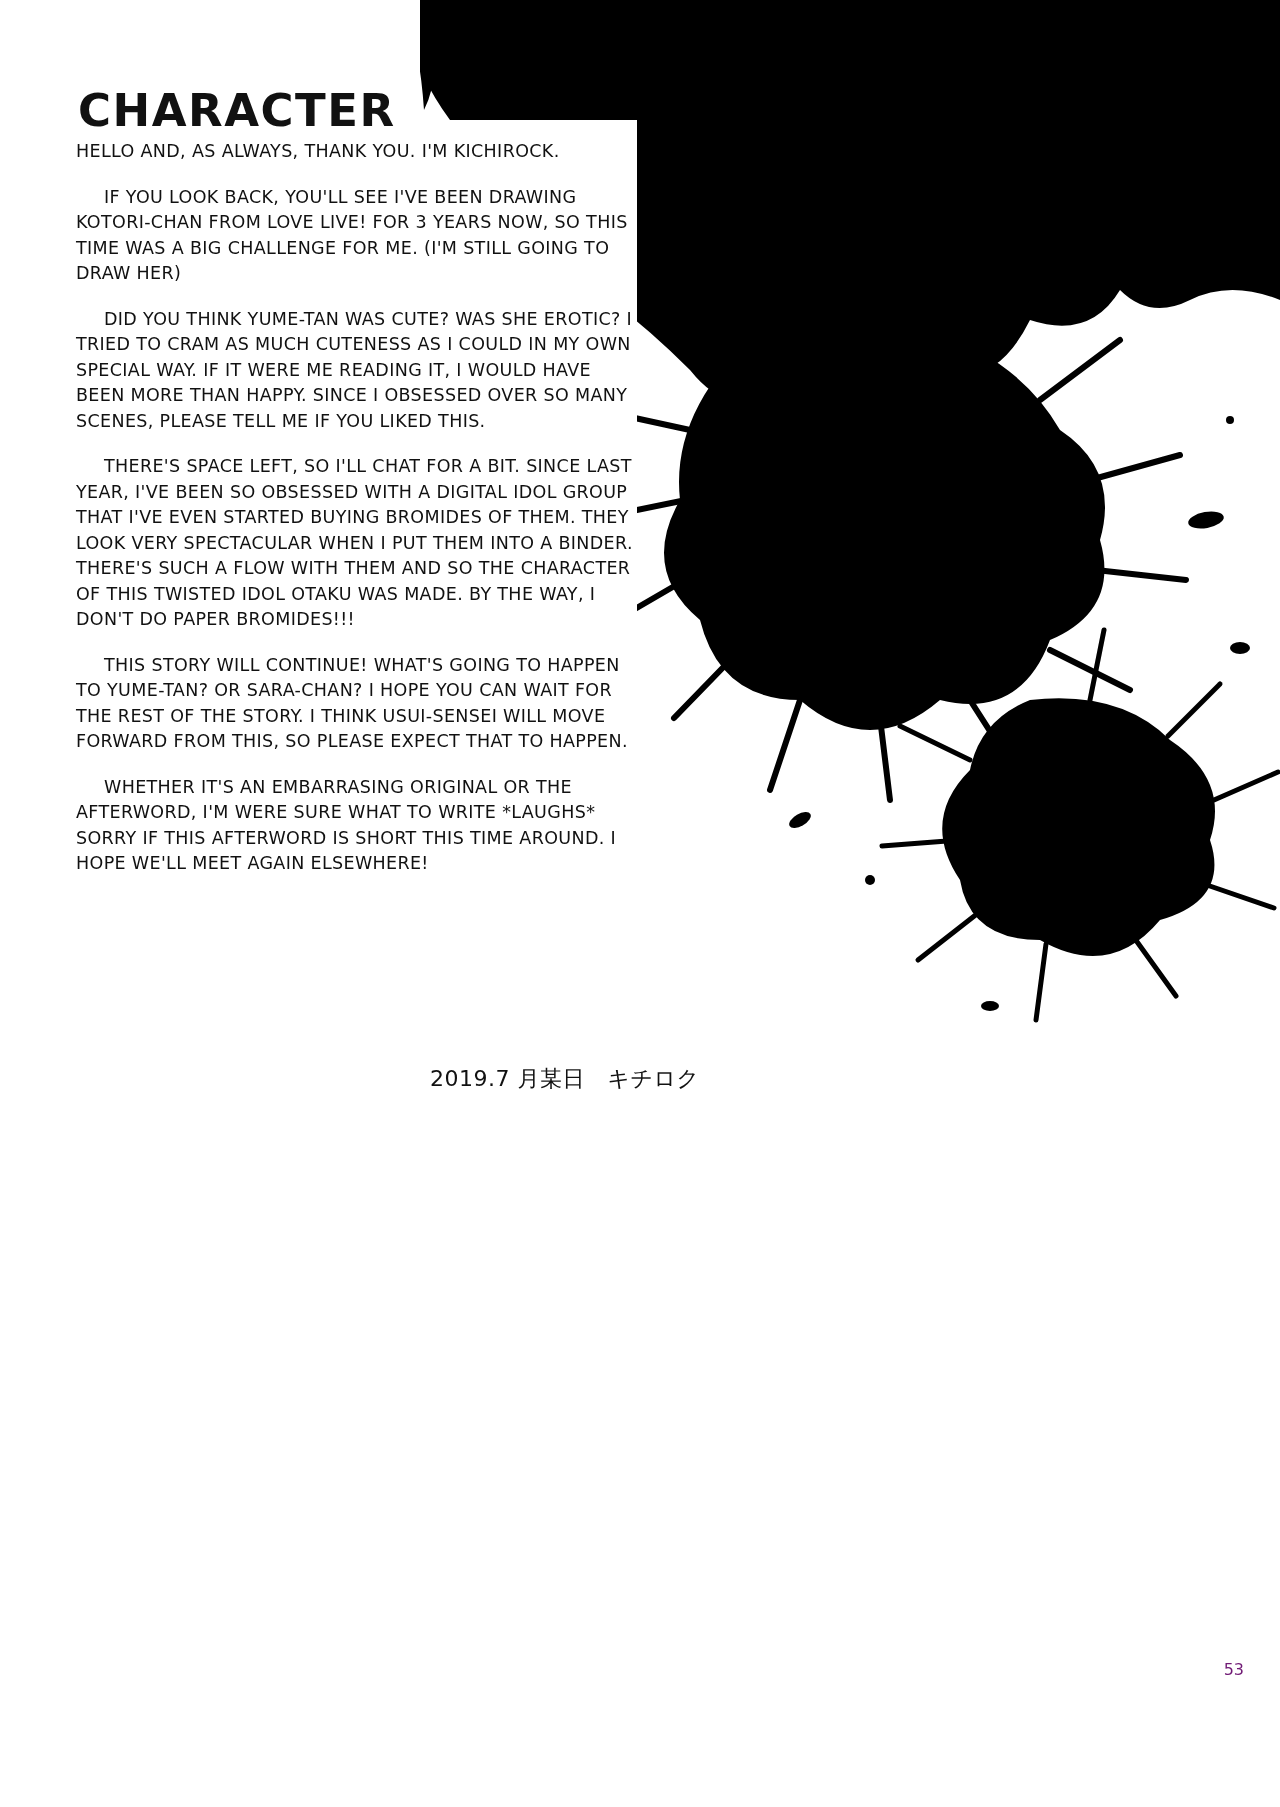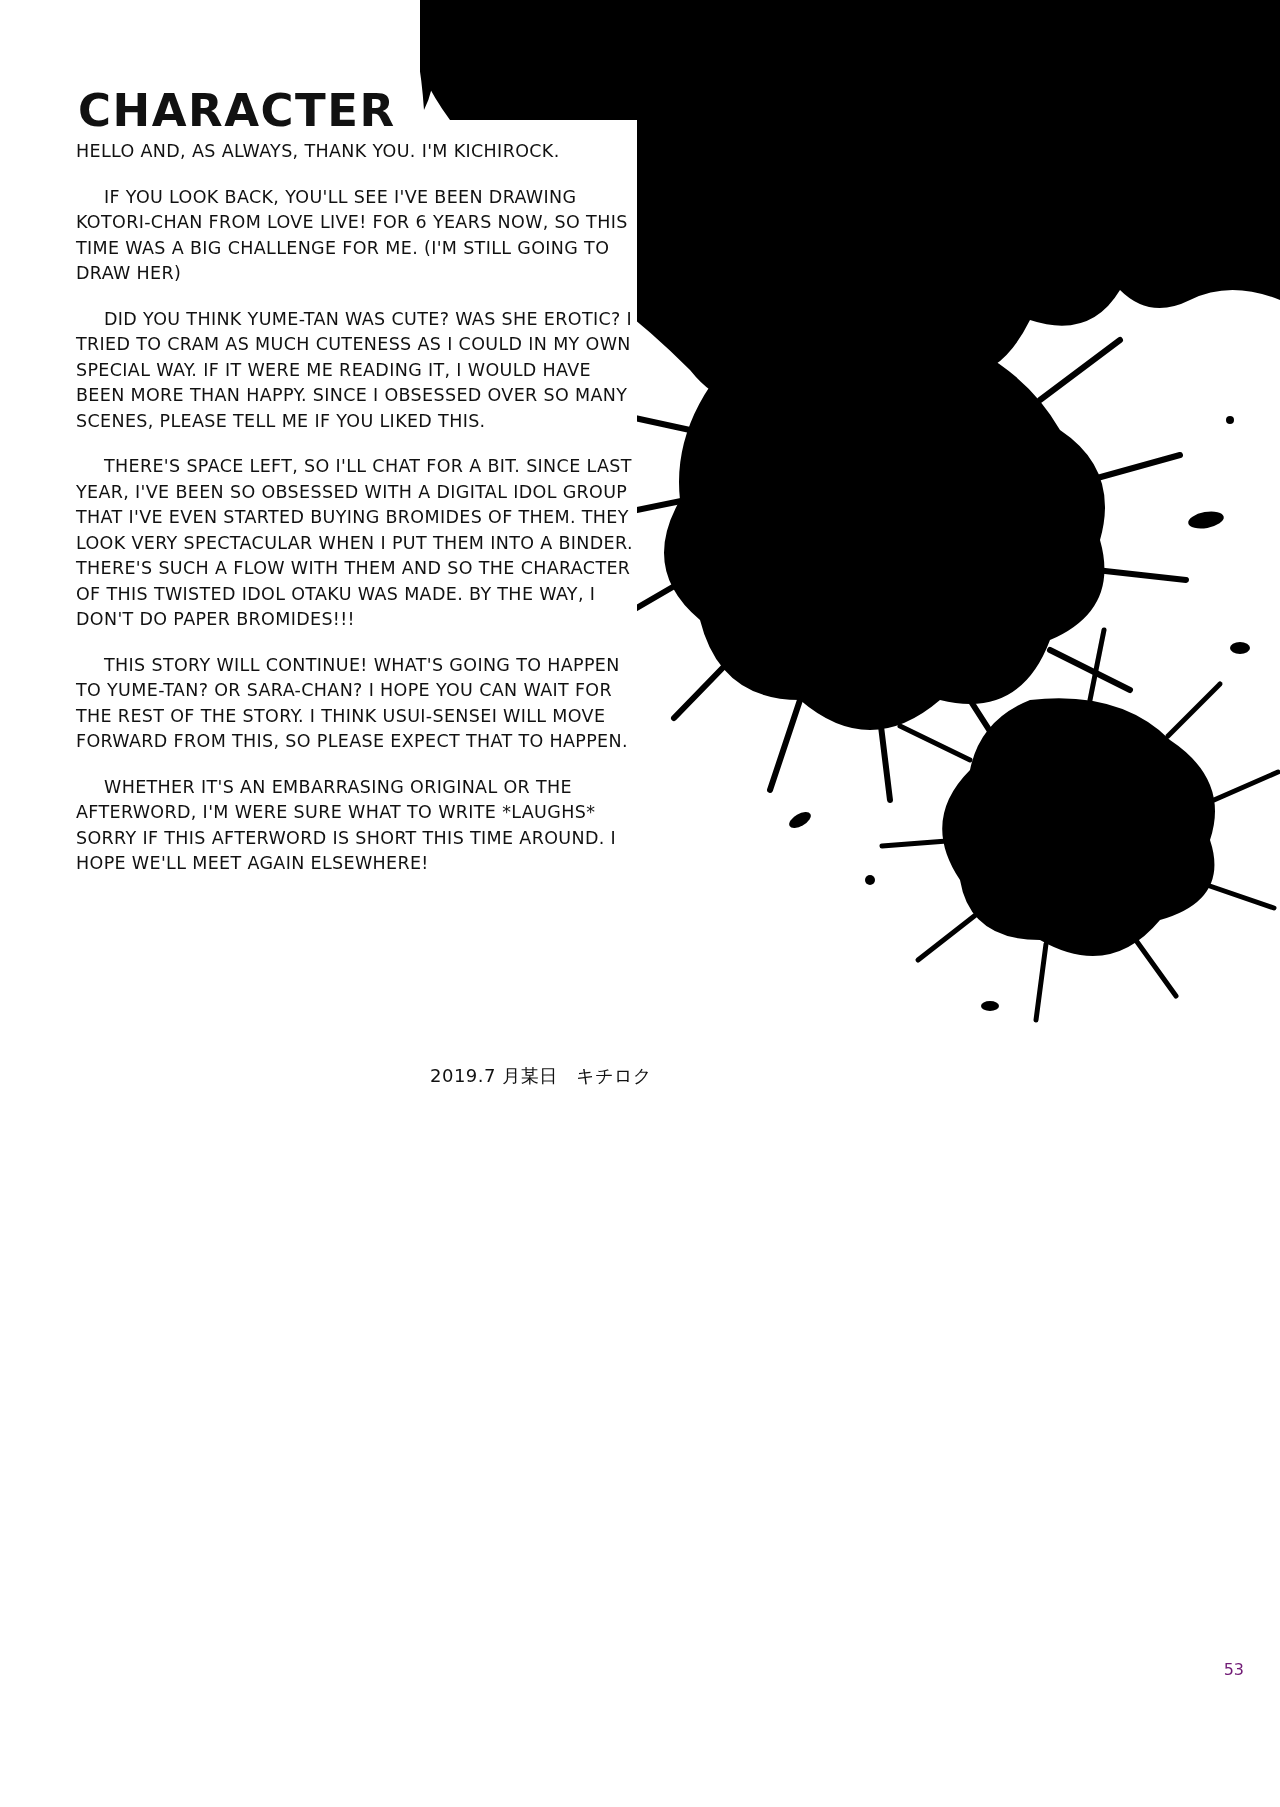--- a/index.html
+++ b/index.html
@@ -73,21 +73,21 @@
   }
   #afterword-body p.no-indent {
     text-indent: 0;
   }
 
   
   #signature {
     position: absolute;
     left: 430px;
     top: 1064px;
-    font-size: 18px;
+    font-size: 22px;
     color: #111111;
     font-family: "DejaVu Sans", sans-serif;
     letter-spacing: 0.5px;
   }
 
   
   #page-number {
     position: absolute;
     right: 36px;
     bottom: 128px;
@@ -169,21 +169,21 @@
   </svg>
 </div>
 
 <div id="title-panel"></div>
 <div id="text-panel"></div>
 
 <h1 id="page-title">CHARACTER</h1>
 
 <div id="afterword-body">
   <p class="no-indent">HELLO AND, AS ALWAYS, THANK YOU. I'M KICHIROCK.</p>
-  <p>IF YOU LOOK BACK, YOU'LL SEE I'VE BEEN DRAWING KOTORI-CHAN FROM LOVE LIVE! FOR 6 YEARS NOW, SO THIS TIME WAS A BIG CHALLENGE FOR ME. (I'M STILL GOING TO DRAW HER)</p>
+  <p>IF YOU LOOK BACK, YOU'LL SEE I'VE BEEN DRAWING KOTORI-CHAN FROM LOVE LIVE! FOR 3 YEARS NOW, SO THIS TIME WAS A BIG CHALLENGE FOR ME. (I'M STILL GOING TO DRAW HER)</p>
   <p>DID YOU THINK YUME-TAN WAS CUTE? WAS SHE EROTIC? I TRIED TO CRAM AS MUCH CUTENESS AS I COULD IN MY OWN SPECIAL WAY. IF IT WERE ME READING IT, I WOULD HAVE BEEN MORE THAN HAPPY. SINCE I OBSESSED OVER SO MANY SCENES, PLEASE TELL ME IF YOU LIKED THIS.</p>
   <p>THERE'S SPACE LEFT, SO I'LL CHAT FOR A BIT. SINCE LAST YEAR, I'VE BEEN SO OBSESSED WITH A DIGITAL IDOL GROUP THAT I'VE EVEN STARTED BUYING BROMIDES OF THEM. THEY LOOK VERY SPECTACULAR WHEN I PUT THEM INTO A BINDER. THERE'S SUCH A FLOW WITH THEM AND SO THE CHARACTER OF THIS TWISTED IDOL OTAKU WAS MADE. BY THE WAY, I DON'T DO PAPER BROMIDES!!!</p>
   <p>THIS STORY WILL CONTINUE! WHAT'S GOING TO HAPPEN TO YUME-TAN? OR SARA-CHAN? I HOPE YOU CAN WAIT FOR THE REST OF THE STORY. I THINK USUI-SENSEI WILL MOVE FORWARD FROM THIS, SO PLEASE EXPECT THAT TO HAPPEN.</p>
   <p>WHETHER IT'S AN EMBARRASING ORIGINAL OR THE AFTERWORD, I'M WERE SURE WHAT TO WRITE *LAUGHS* SORRY IF THIS AFTERWORD IS SHORT THIS TIME AROUND. I HOPE WE'LL MEET AGAIN ELSEWHERE!</p>
 </div>
 
 <div id="signature">2019.7 月某日　キチロク</div>
 
 <div id="page-number">53</div>
 

